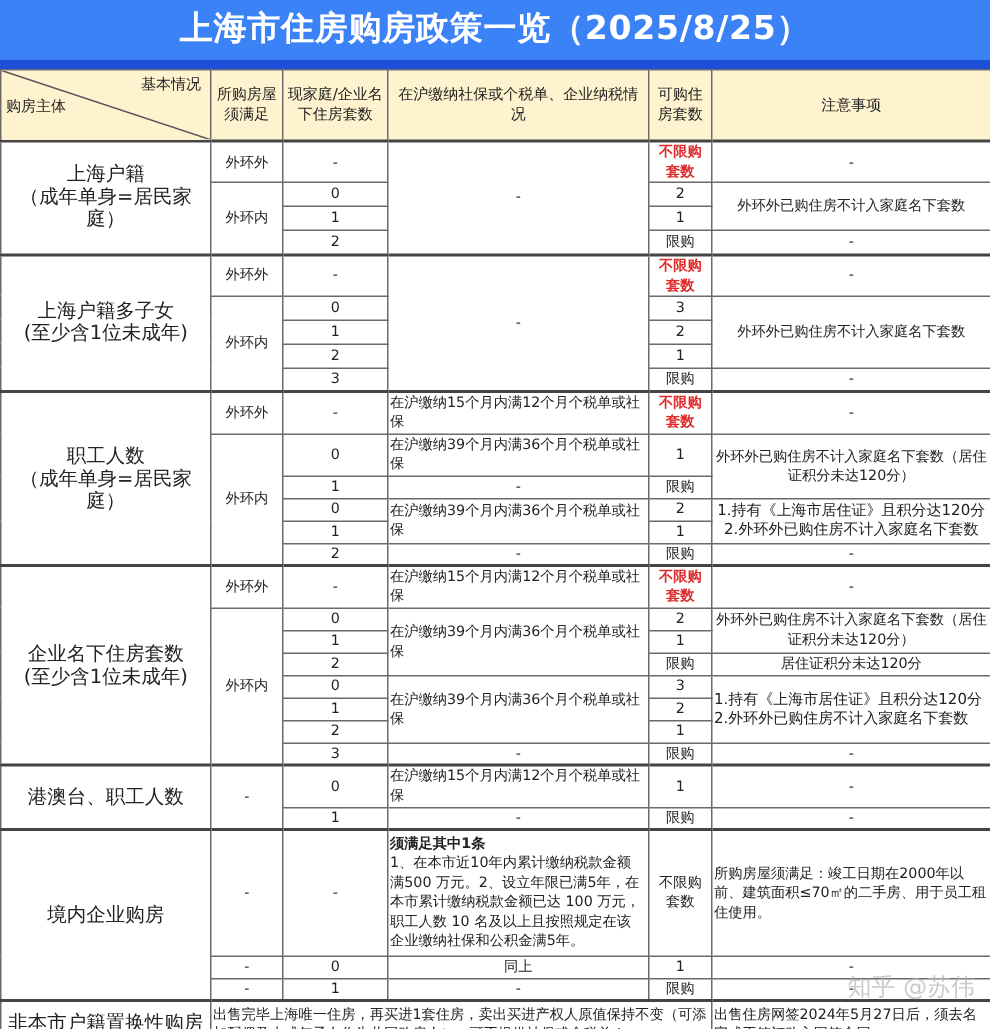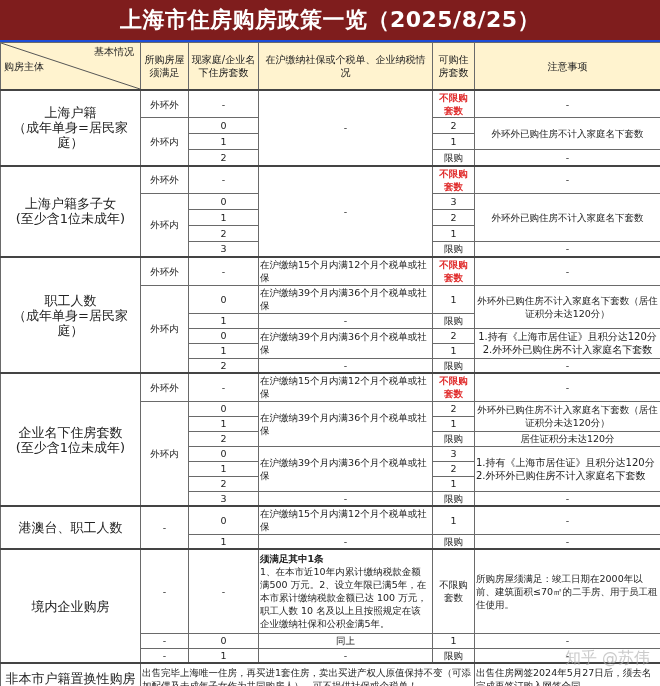--- a/index.html
+++ b/index.html
@@ -1,26 +1,26 @@
 <!DOCTYPE html>
 <html><head>
 <meta charset="utf-8">
 <style>
   html, body { margin: 0; padding: 0; background: #ffffff; }
   body { width: 660px; height: 686px; overflow: hidden; font-family: "DejaVu Sans", "Liberation Sans", sans-serif; color: #222; }
   .wrap { width: 660px; }
   .title {
-    height: 40px; background: #7f1d1d; color: #ffffff;
+    height: 40px; background: #3b82f6; color: #ffffff;
     font-size: 22px; font-weight: bold; text-align: center; line-height: 40px;
-    border-bottom: 2px solid #1d4ed8; letter-spacing: 0.5px;
+    border-bottom: 6px solid #1d4ed8; letter-spacing: 0.5px;
   }
   table { border-collapse: collapse; width: 660px; table-layout: fixed; font-size: 9.5px; }
   td, th { border: 1px solid #6a6a6a; text-align: center; vertical-align: middle; padding: 0 2px; line-height: 13px; overflow: hidden; }
   thead th { background: #fff3cf; font-weight: normal; height: 46px; font-size: 10px; }
-  .diag { position: relative; padding: 0; font-family: Liberation Mono, monospace; }
+  .diag { position: relative; padding: 0; }
   .diag svg { position: absolute; left: 0; top: 0; width: 100%; height: 100%; }
   .diag .tr { position: absolute; right: 6px; top: 3px; }
   .diag .bl { position: absolute; left: 3px; top: 18px; }
   .red { color: #e02a2a; font-weight: bold; }
   .left { text-align: left; padding-left: 1px; }
   .grp-start td { border-top: 2px solid #444; }
   .subject { font-size: 13px; line-height: 15px; }
   .small { font-size: 10px; }
   .watermark { position: absolute; left: 555px; top: 648px; color: rgba(180,180,180,0.7); font-size: 16px; margin-left: 10px; }
   .bottom-rule { border-bottom: 3px solid #444; }

